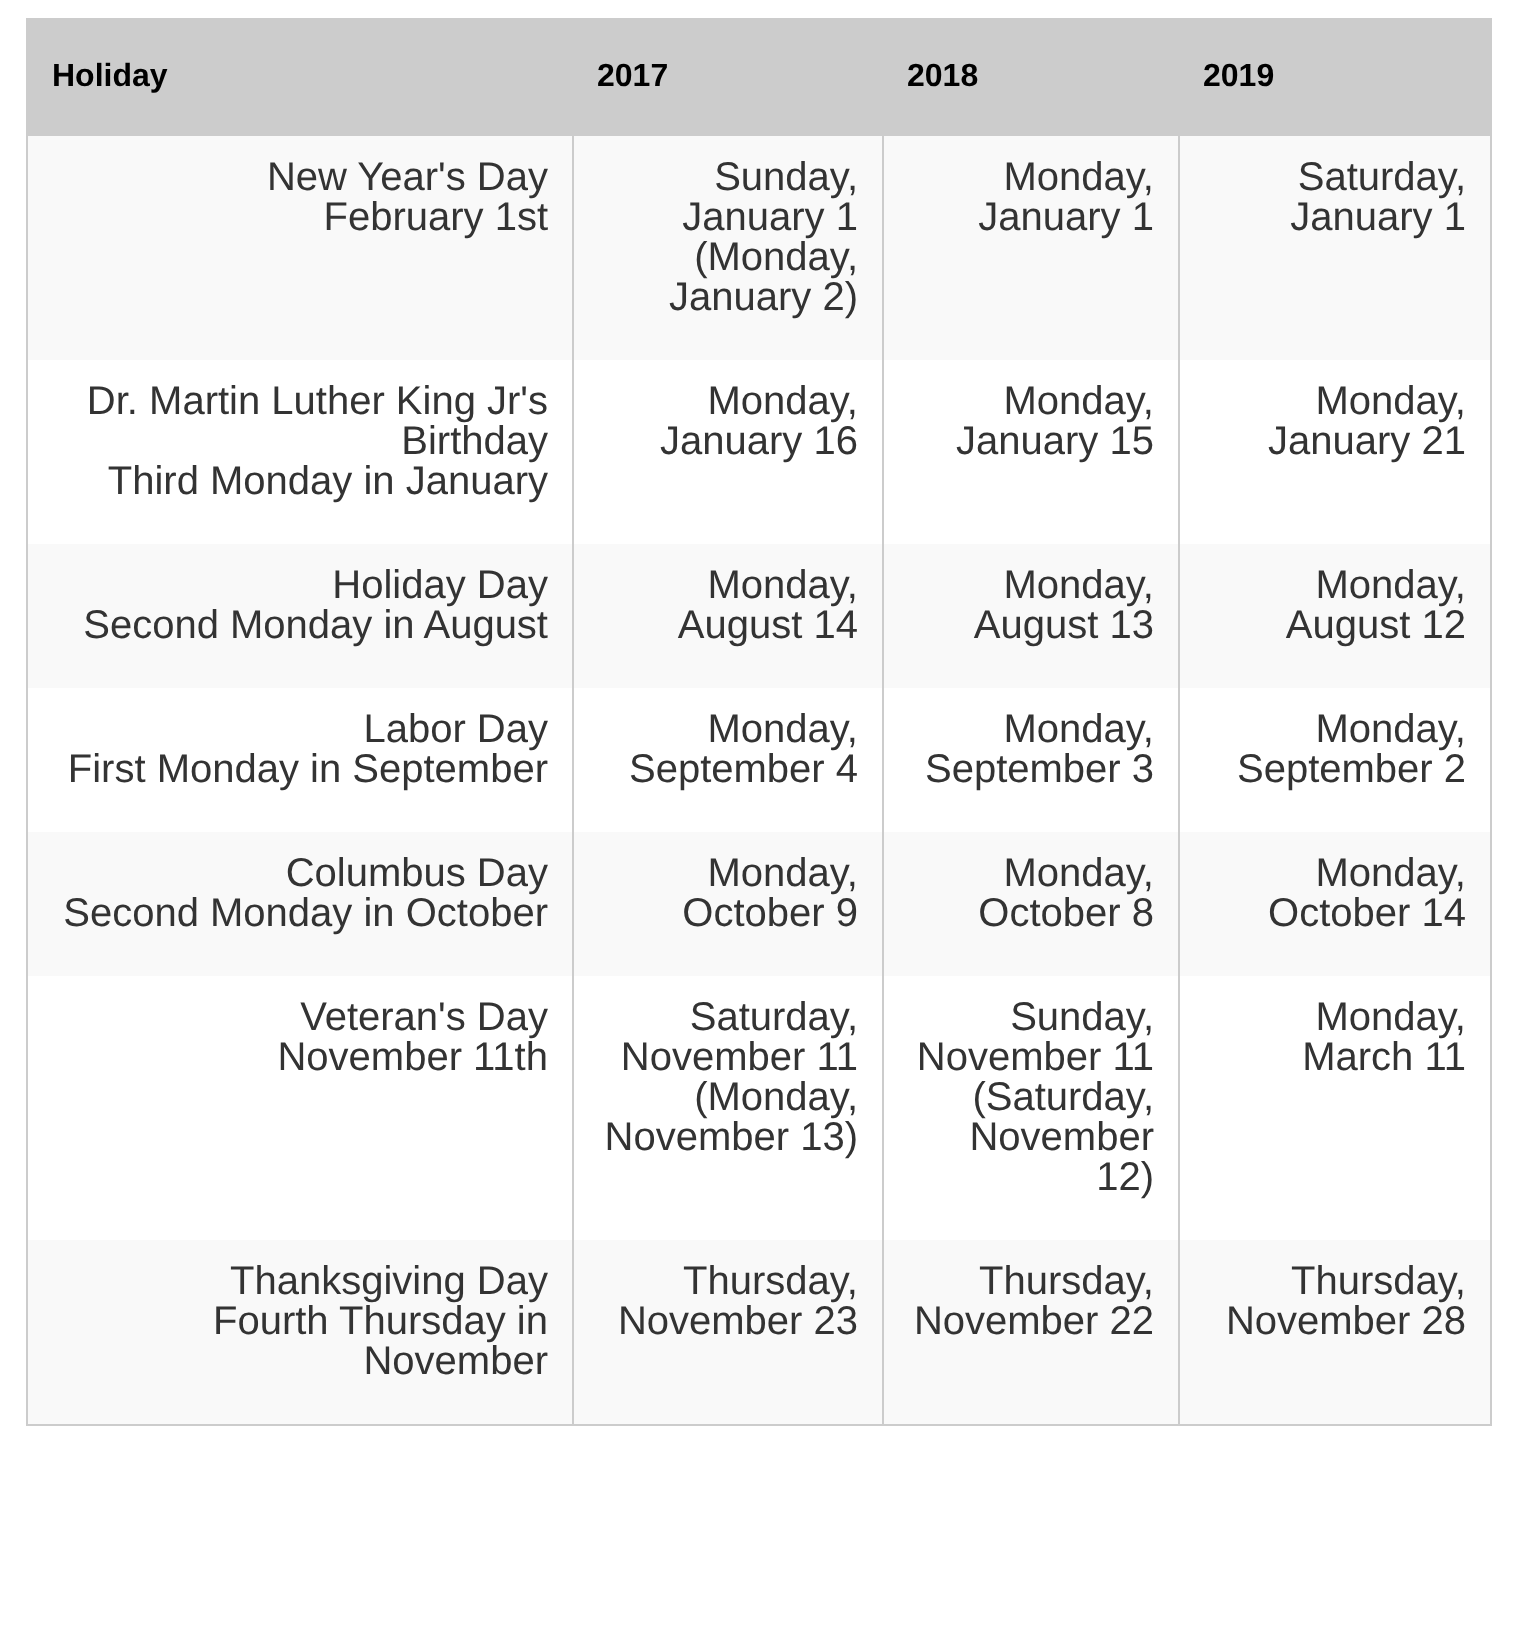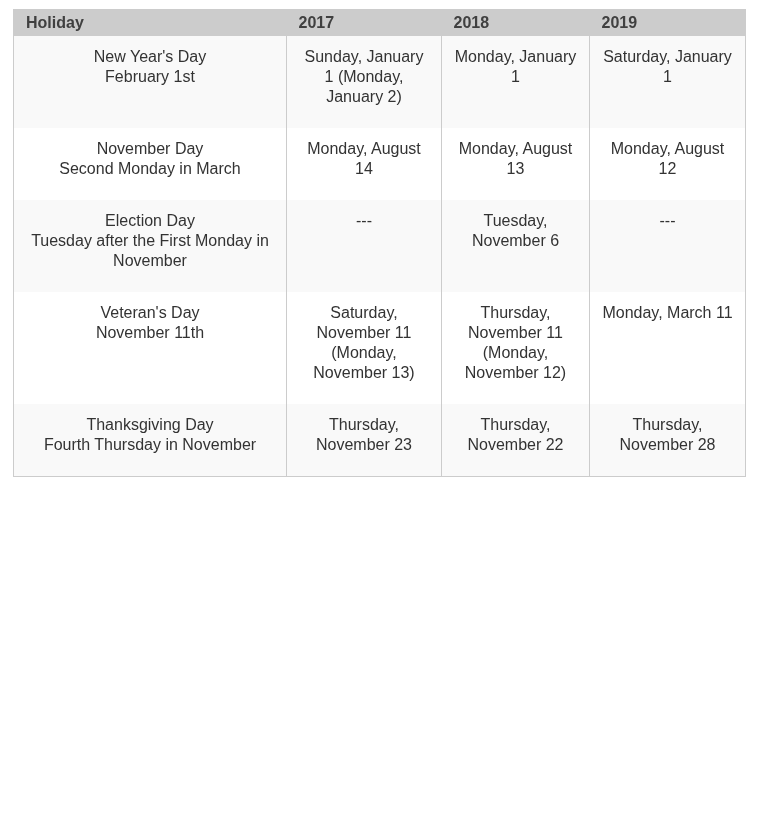--- a/index.html
+++ b/index.html
@@ -4,26 +4,26 @@
 <style>
   html, body { margin: 0; padding: 0; background: #ffffff; }
   body { width: 757px; height: 822px; font-family: "Liberation Sans", sans-serif; color: #333333; }
   .wrap { position: absolute; left: 13px; top: 9px; width: 732px; }
   table { border-collapse: collapse; width: 732px; table-layout: fixed; border: 1px solid #cccccc; }
   col.c0 { width: 273px; }
   col.c1 { width: 155px; }
   col.c2 { width: 148px; }
   col.c3 { width: 156px; }
   thead th {
-    background: #cccccc; color: #404040; font-weight: bold; font-size: 16px;
-    text-align: left; padding: 0 12px; height: 26px; line-height: 20px; vertical-align: middle;
+    background: #cccccc; color: #000000; font-weight: bold; font-size: 16px;
+    text-align: left; padding: 16px 12px; height: 26px; line-height: 20px; vertical-align: middle;
     border: none;
   }
   tbody td {
-    font-size: 16px; line-height: 20px; vertical-align: top; text-align: center;
+    font-size: 20px; line-height: 20px; vertical-align: top; text-align: right;
     padding: 11px 12px 21px 12px; border: none; border-left: 1px solid #cccccc;
   }
   tbody td:first-child { border-left: none; }
   tbody tr:nth-child(odd) td { background: #f9f9f9; }
   tbody tr:nth-child(even) td { background: #ffffff; }
   .line { display: block; }
 </style>
 </head>
 <body>
 
@@ -48,43 +48,61 @@
         <td>
             <span class="line">New Year's Day</span>
             <span class="line">February 1st</span>
           </td>
         <td>Sunday, January 1 (Monday, January 2)</td>
         <td>Monday, January 1</td>
         <td>Saturday, January 1</td>
       </tr>
       <tr>
         <td>
-            <span class="line">November Day</span>
-            <span class="line">Second Monday in March</span>
+            <span class="line">Dr. Martin Luther King Jr's Birthday</span>
+            <span class="line">Third Monday in January</span>
+          </td>
+        <td>Monday, January 16</td>
+        <td>Monday, January 15</td>
+        <td>Monday, January 21</td>
+      </tr>
+      <tr>
+        <td>
+            <span class="line">Holiday Day</span>
+            <span class="line">Second Monday in August</span>
           </td>
         <td>Monday, August 14</td>
         <td>Monday, August 13</td>
         <td>Monday, August 12</td>
       </tr>
       <tr>
         <td>
-            <span class="line">Election Day</span>
-            <span class="line">Tuesday after the First Monday in November</span>
+            <span class="line">Labor Day</span>
+            <span class="line">First Monday in September</span>
           </td>
-        <td>---</td>
-        <td>Tuesday, November 6</td>
-        <td>---</td>
+        <td>Monday, September 4</td>
+        <td>Monday, September 3</td>
+        <td>Monday, September 2</td>
+      </tr>
+      <tr>
+        <td>
+            <span class="line">Columbus Day</span>
+            <span class="line">Second Monday in October</span>
+          </td>
+        <td>Monday, October 9</td>
+        <td>Monday, October 8</td>
+        <td>Monday, October 14</td>
       </tr>
       <tr>
         <td>
             <span class="line">Veteran's Day</span>
             <span class="line">November 11th</span>
           </td>
         <td>Saturday, November 11 (Monday, November 13)</td>
-        <td>Thursday, November 11 (Monday, November 12)</td>
+        <td>Sunday, November 11 (Saturday, November 12)</td>
         <td>Monday, March 11</td>
       </tr>
       <tr>
         <td>
             <span class="line">Thanksgiving Day</span>
             <span class="line">Fourth Thursday in November</span>
           </td>
         <td>Thursday, November 23</td>
         <td>Thursday, November 22</td>
         <td>Thursday, November 28</td>

